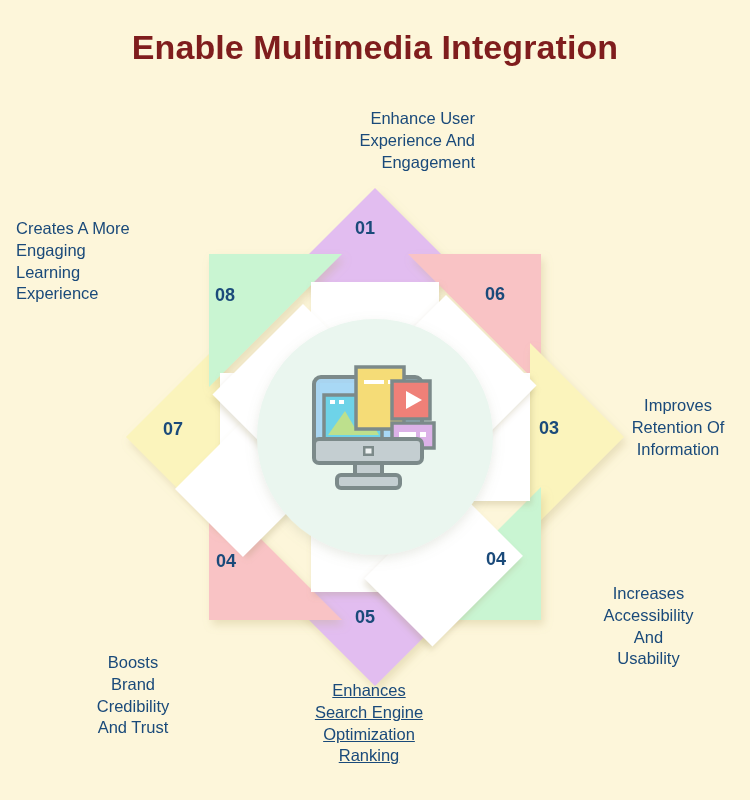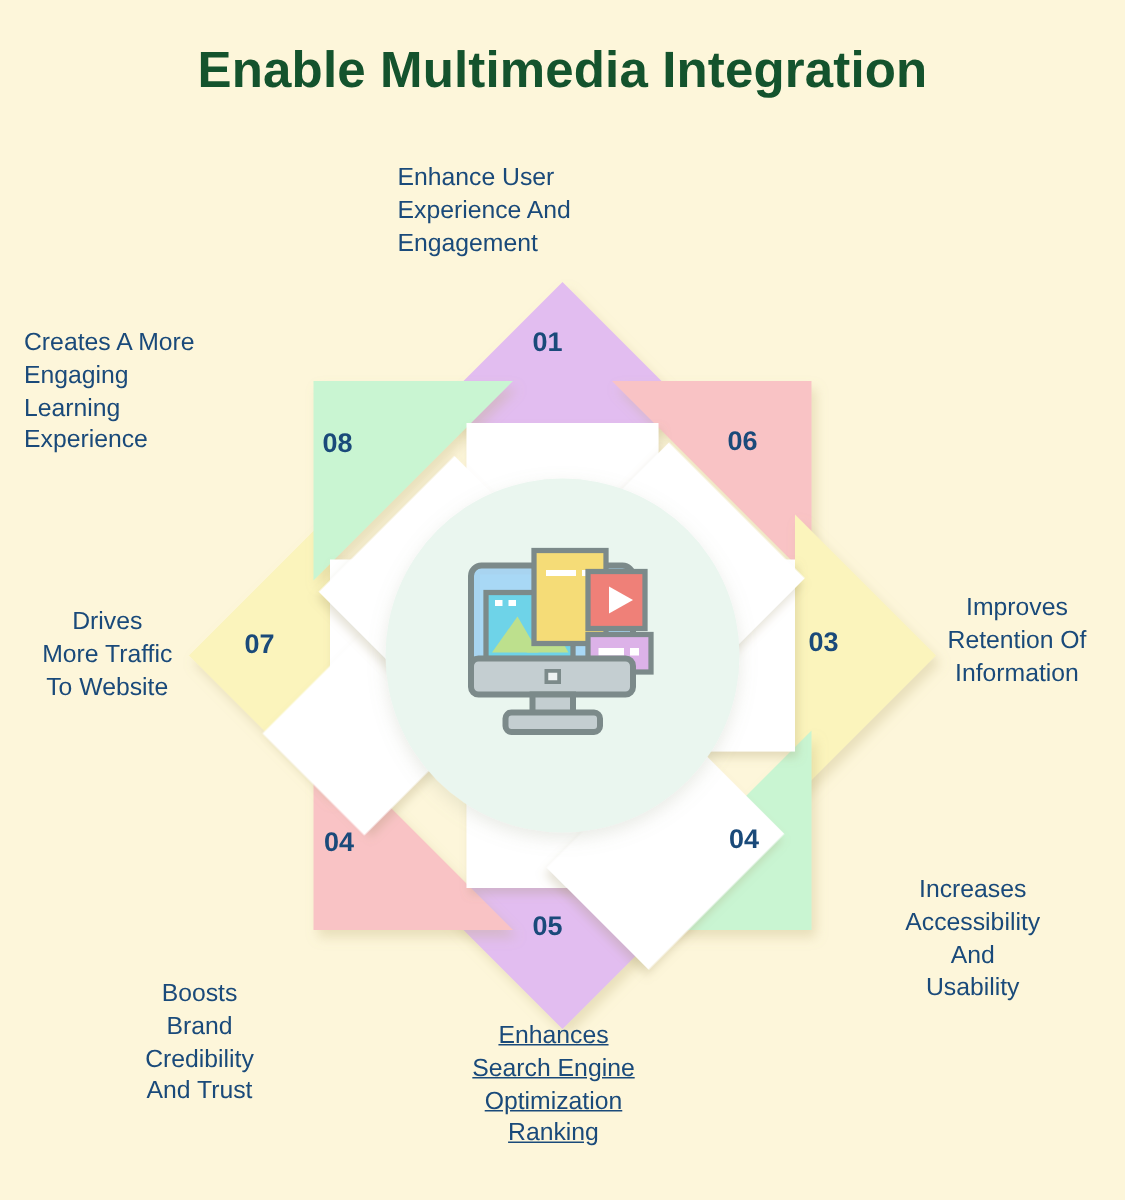--- a/index.html
+++ b/index.html
@@ -17,21 +17,21 @@
   }
 
   #page-title {
     position: absolute;
     left: 0;
     top: 28px;
     width: 750px;
     text-align: center;
     font-size: 34px;
     font-weight: bold;
-    color: #14532d;
+    color: #7f1d1d;
     letter-spacing: 0.1px;
     line-height: 1.15;
   }
 
   
   #diagram {
     position: absolute;
     left: 0;
     top: 0;
     width: 750px;
@@ -48,21 +48,21 @@
 
   
   .caption {
     position: absolute;
     color: #1a4a7a;
     font-size: 16.5px;
     line-height: 1.32;
     font-weight: normal;
     white-space: pre-line;
   }
-  .cap-01 { left: 265px; top: 108px; width: 210px; text-align: left; }
+  .cap-01 { left: 265px; top: 108px; width: 210px; text-align: right; }
   .cap-02 { left: 542px; top: 231px; width: 200px; text-align: center; }
   .cap-03 { left: 612px; top: 395px; width: 132px; text-align: center; }
   .cap-04 { left: 556px; top: 583px; width: 185px; text-align: center; }
   .cap-05 { left: 266px; top: 680px; width: 206px; text-align: center; text-decoration: underline; }
   .cap-06 { left: 58px; top: 616px; width: 150px; text-align: center; margin-top: 36px; }
   .cap-07 { left: 8px; top: 404px; width: 127px; text-align: center; }
   .cap-08 { left: 16px; top: 218px; width: 200px; }
 
   
   .stepnum {
@@ -199,21 +199,18 @@
 And
 Usability</div>
   <div class="caption cap-05">Enhances
 Search Engine
 Optimization
 Ranking</div>
   <div class="caption cap-06">Boosts
 Brand
 Credibility
 And Trust</div>
-  <div class="caption cap-07">Drives
-More Traffic
-To Website</div>
   <div class="caption cap-08">Creates A More
 Engaging
 Learning
 Experience</div>
 
 </div>
 
 </body></html>

